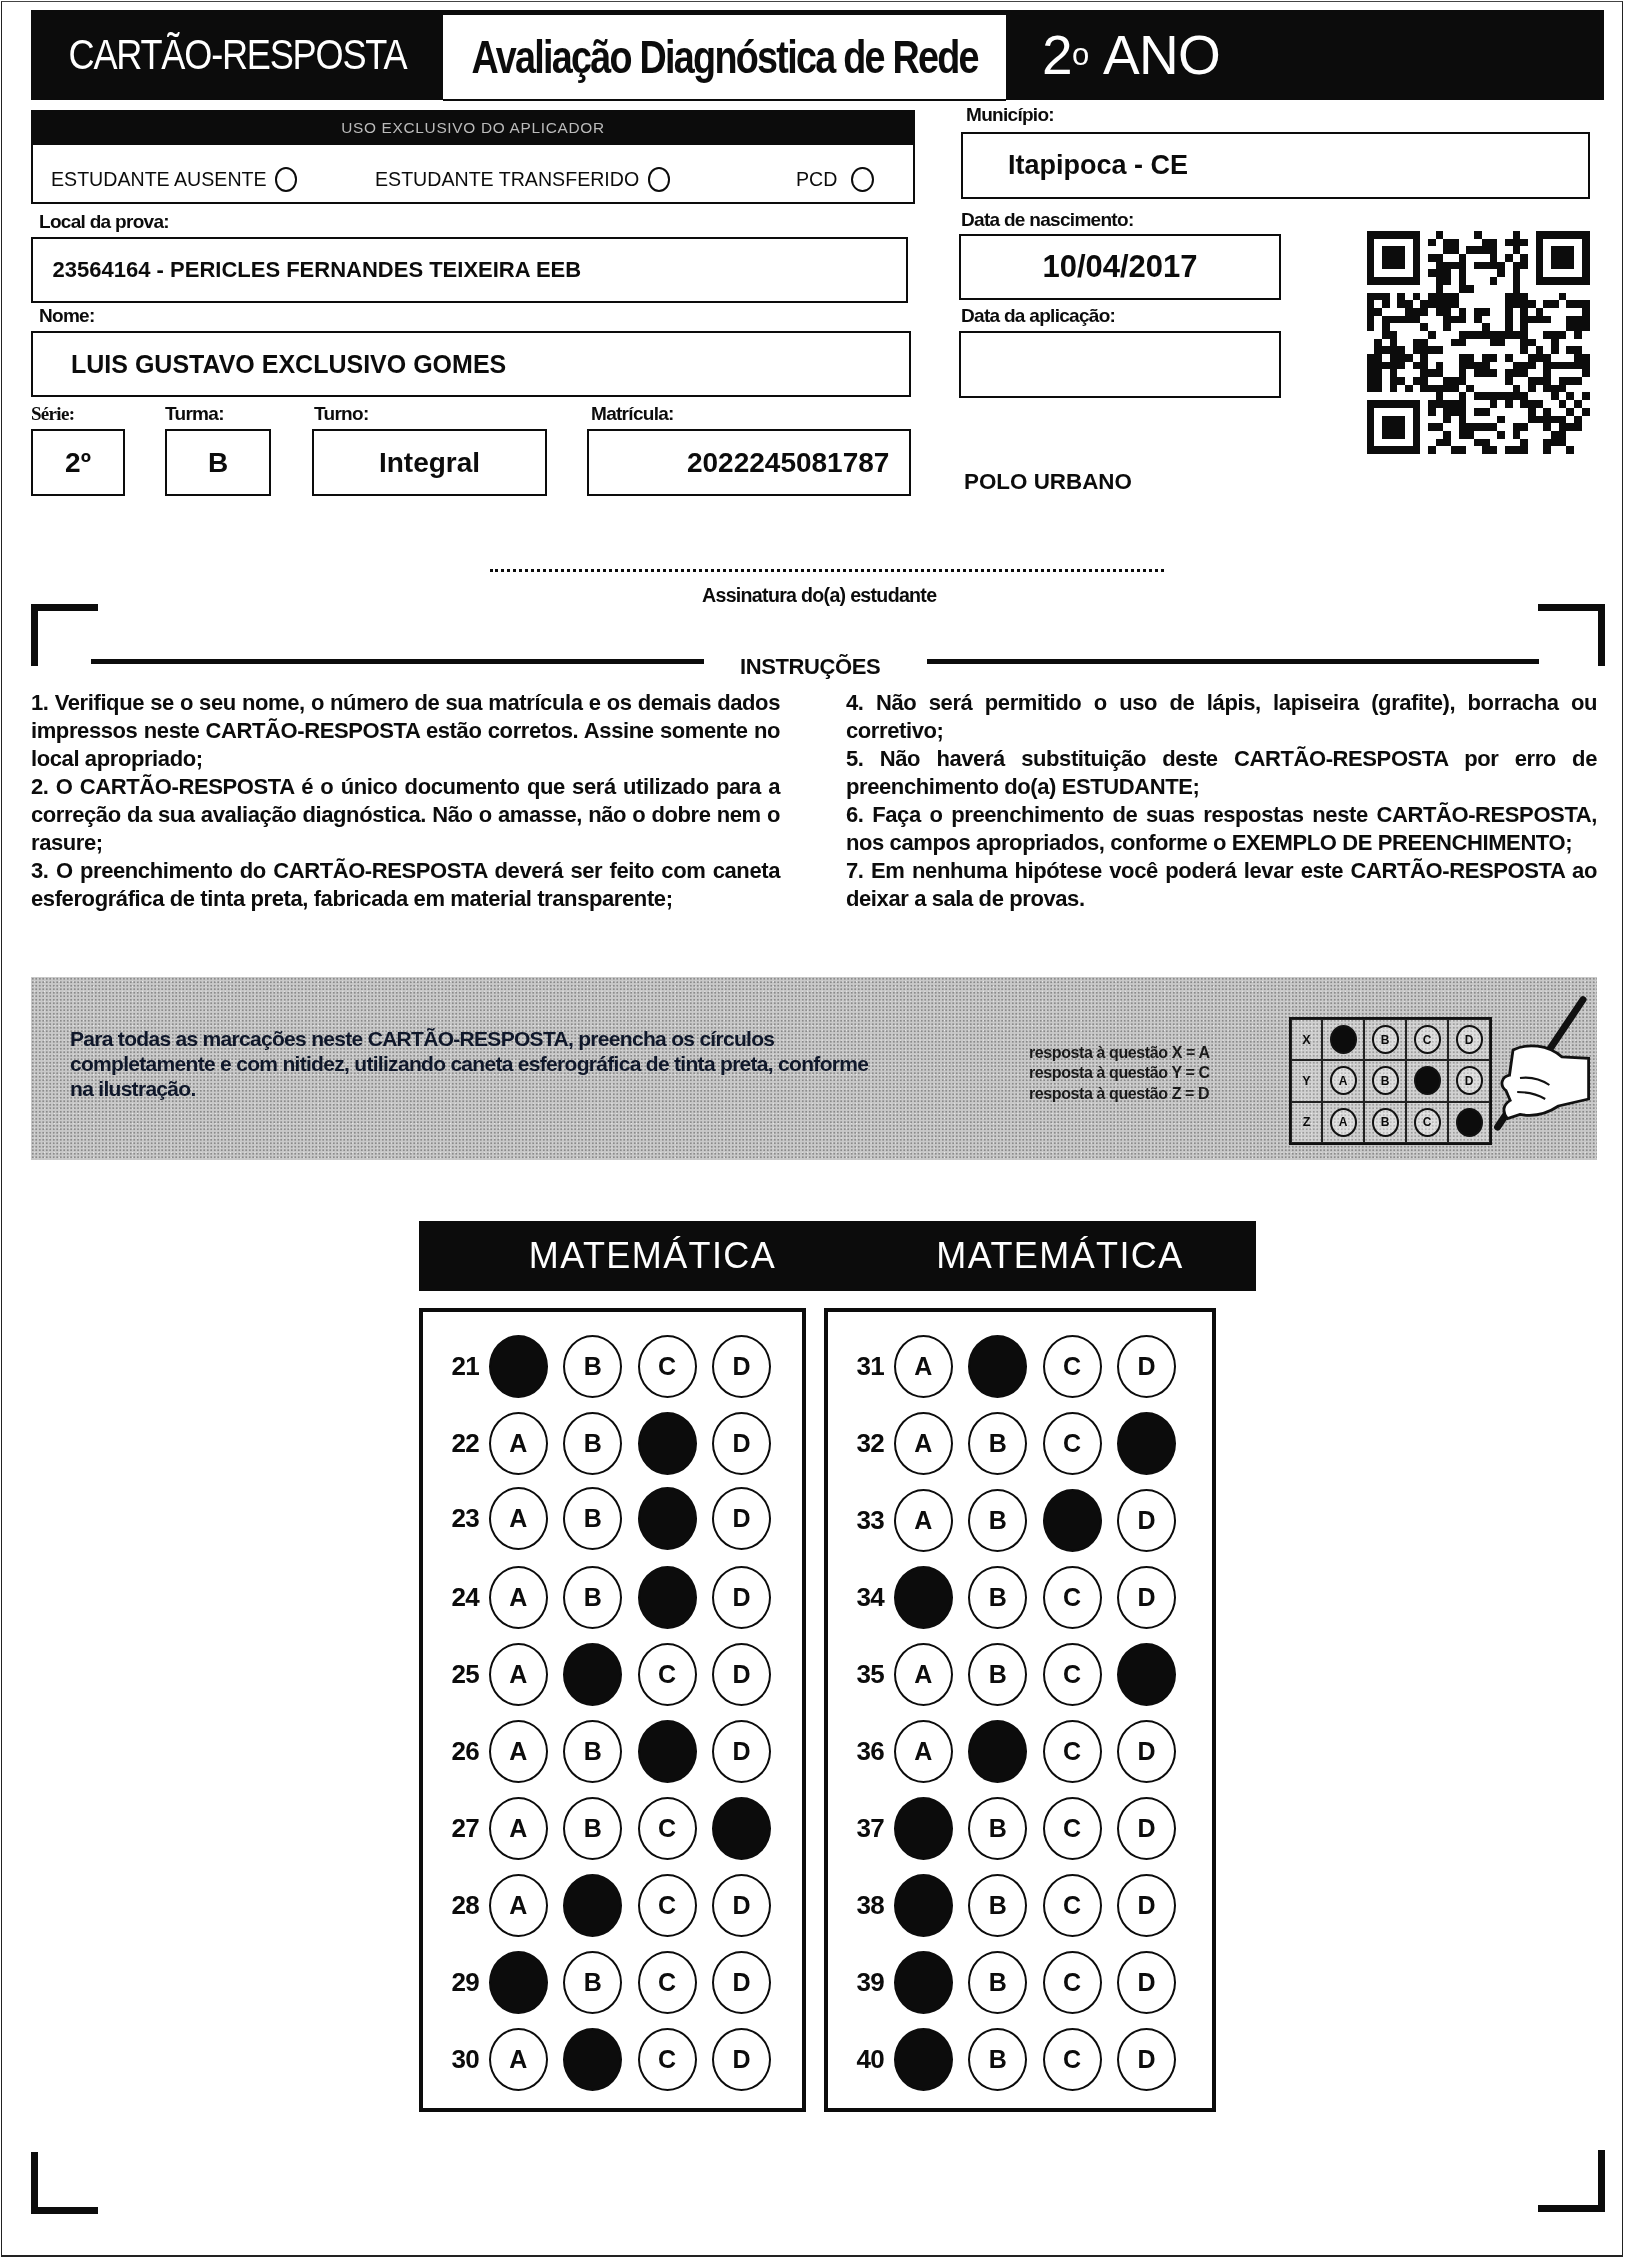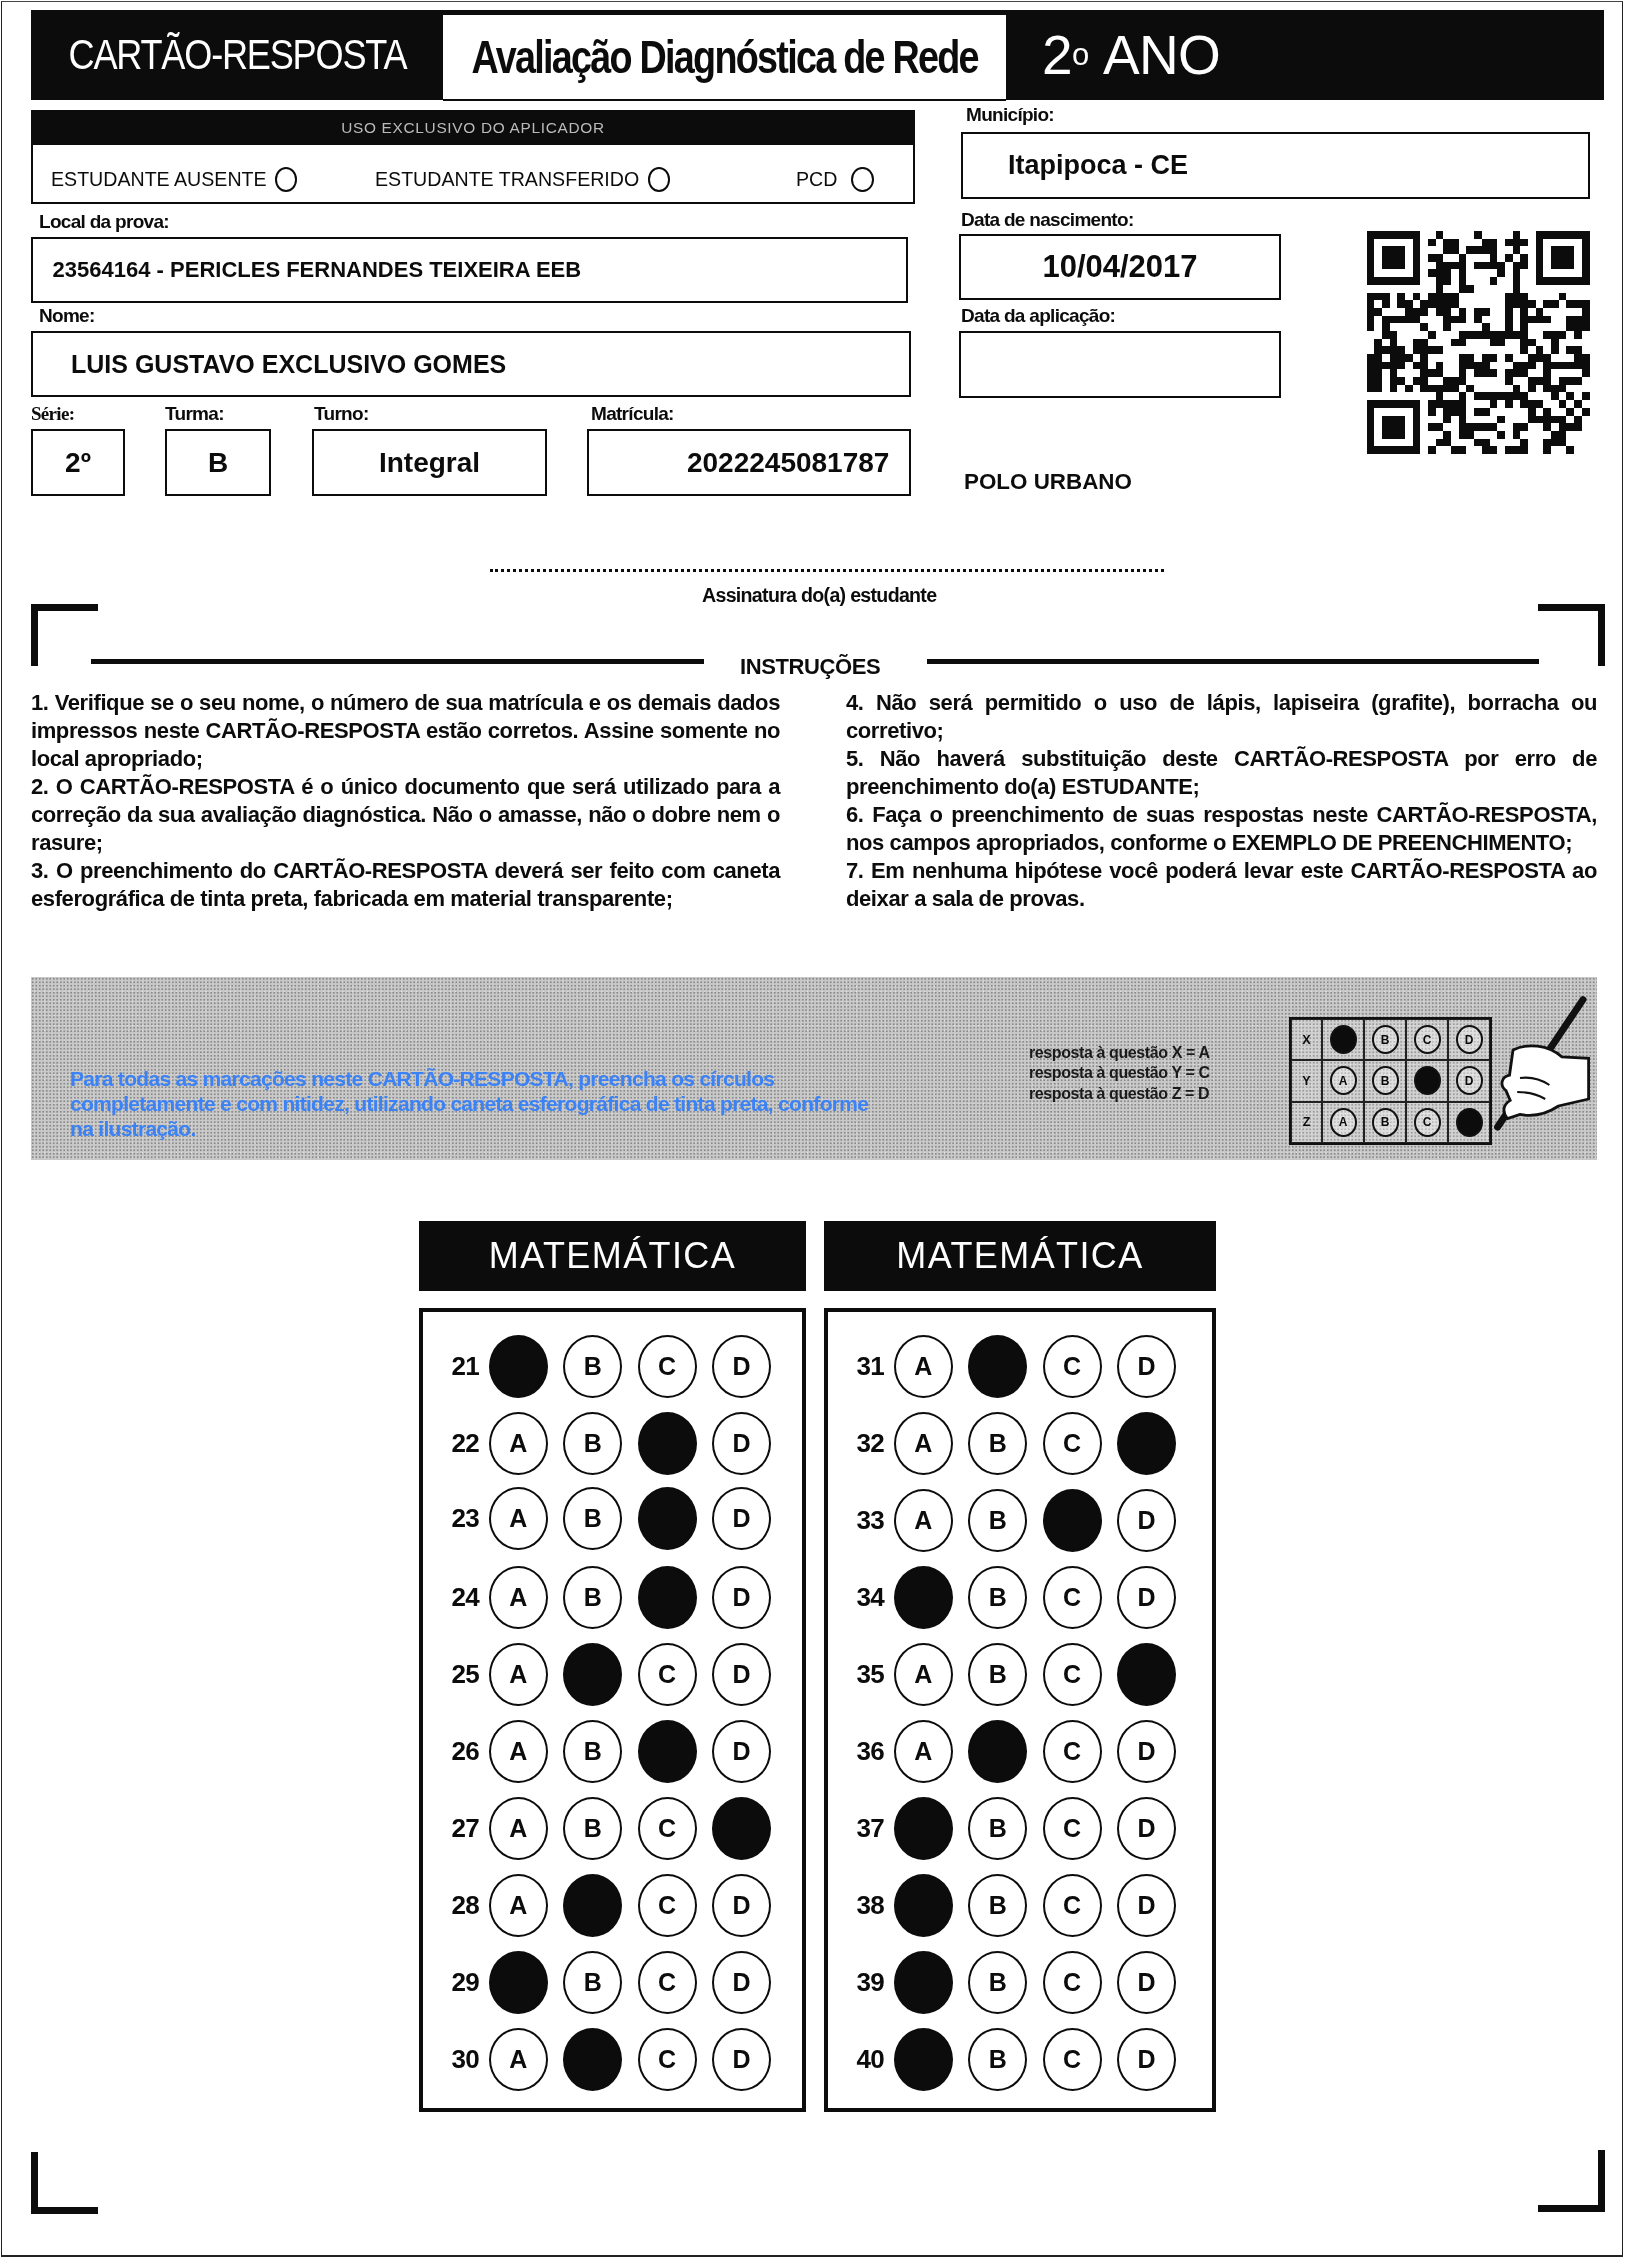--- a/index.html
+++ b/index.html
@@ -22,27 +22,27 @@
   .sig-line { left:490px; top:569px; width:674px; border-top:3.5px dotted #0c0c0c; }
   .corner { border-color:#0c0c0c; border-style:solid; }
   .instr-rule { height:4.9px; background:#0c0c0c; }
   .instr-title { font-size:22px; font-weight:bold; letter-spacing:-0.4px; }
   .instr-col { font-size:22px; font-weight:bold; line-height:28px; text-align:justify; letter-spacing:-0.4px; }
   .instr-col p { margin:0; }
   .band { left:31px; top:977px; width:1566px; height:183px;
     background-color:#c9c9c9;
     background-image: radial-gradient(#8a8a8a 0.7px, transparent 0.8px), radial-gradient(#eee 0.7px, transparent 0.8px);
     background-size:3.5px 3.5px, 4.9px 4.9px; background-position:0 0, 1.4px 2.1px; }
-  .band-text { left:70px; top:1026px; width:805px; font-size:21px; font-weight:bold; line-height:25px; color:#3b82f6; letter-spacing:-0.7px;margin-top:40px; }
+  .band-text { left:70px; top:1026px; width:805px; font-size:21px; font-weight:bold; line-height:25px; color:#0f172a; letter-spacing:-0.7px; }
   .ex-legend { left:1029px; top:1043px; font-size:16px; font-weight:bold; line-height:20.3px; color:#1a1a1a; letter-spacing:-0.4px; }
   .ex-grid { left:1289px; top:1017px; width:203px; height:128px; border:2.8px solid #111; box-sizing:border-box; display:grid; grid-template-columns:31px repeat(4, 1fr); grid-template-rows:repeat(3,1fr); background:rgba(255,255,255,0.15); }
   .ex-cell { border:1.4px solid #222; display:flex; align-items:center; justify-content:center; font-size:12.6px; font-weight:bold; }
   .ex-bubble { width:27px; height:29px; border:2.1px solid #111; border-radius:50%; box-sizing:border-box; display:flex; align-items:center; justify-content:center; font-size:12px; font-weight:bold; background:rgba(255,255,255,0.3); }
   .ex-bubble.filled { background:#0c0c0c; color:transparent; }
-  .subj { height:70px; display:flex; align-items:center; justify-content:center; font-size:36px; letter-spacing:1.4px; }
+  .subj { height:70px; display:flex; align-items:center; justify-content:center; font-size:36px; letter-spacing:1.4px;padding-left:40px; }
   .grid-box { border:4.2px solid #0c0c0c; box-sizing:border-box; background:#fff; }
   .q-row { position:absolute; left:0; height:67px; display:flex; align-items:center; }
   .q-num { width:56px; text-align:right; font-size:26px; font-weight:bold; padding-right:5.6px; letter-spacing:-0.7px; }
   .bubble { width:59px; height:63px; margin-left:12.6px; margin-right:14.7px; border:2.8px solid #0c0c0c; border-radius:50%; box-sizing:border-box; display:flex; align-items:center; justify-content:center; font-size:25px; font-weight:bold; background:#fff; }
   .bubble.filled { background:#0c0c0c; color:transparent; }
 </style>
 </head>
 <body>
 
 <div class="page-frame"></div>

